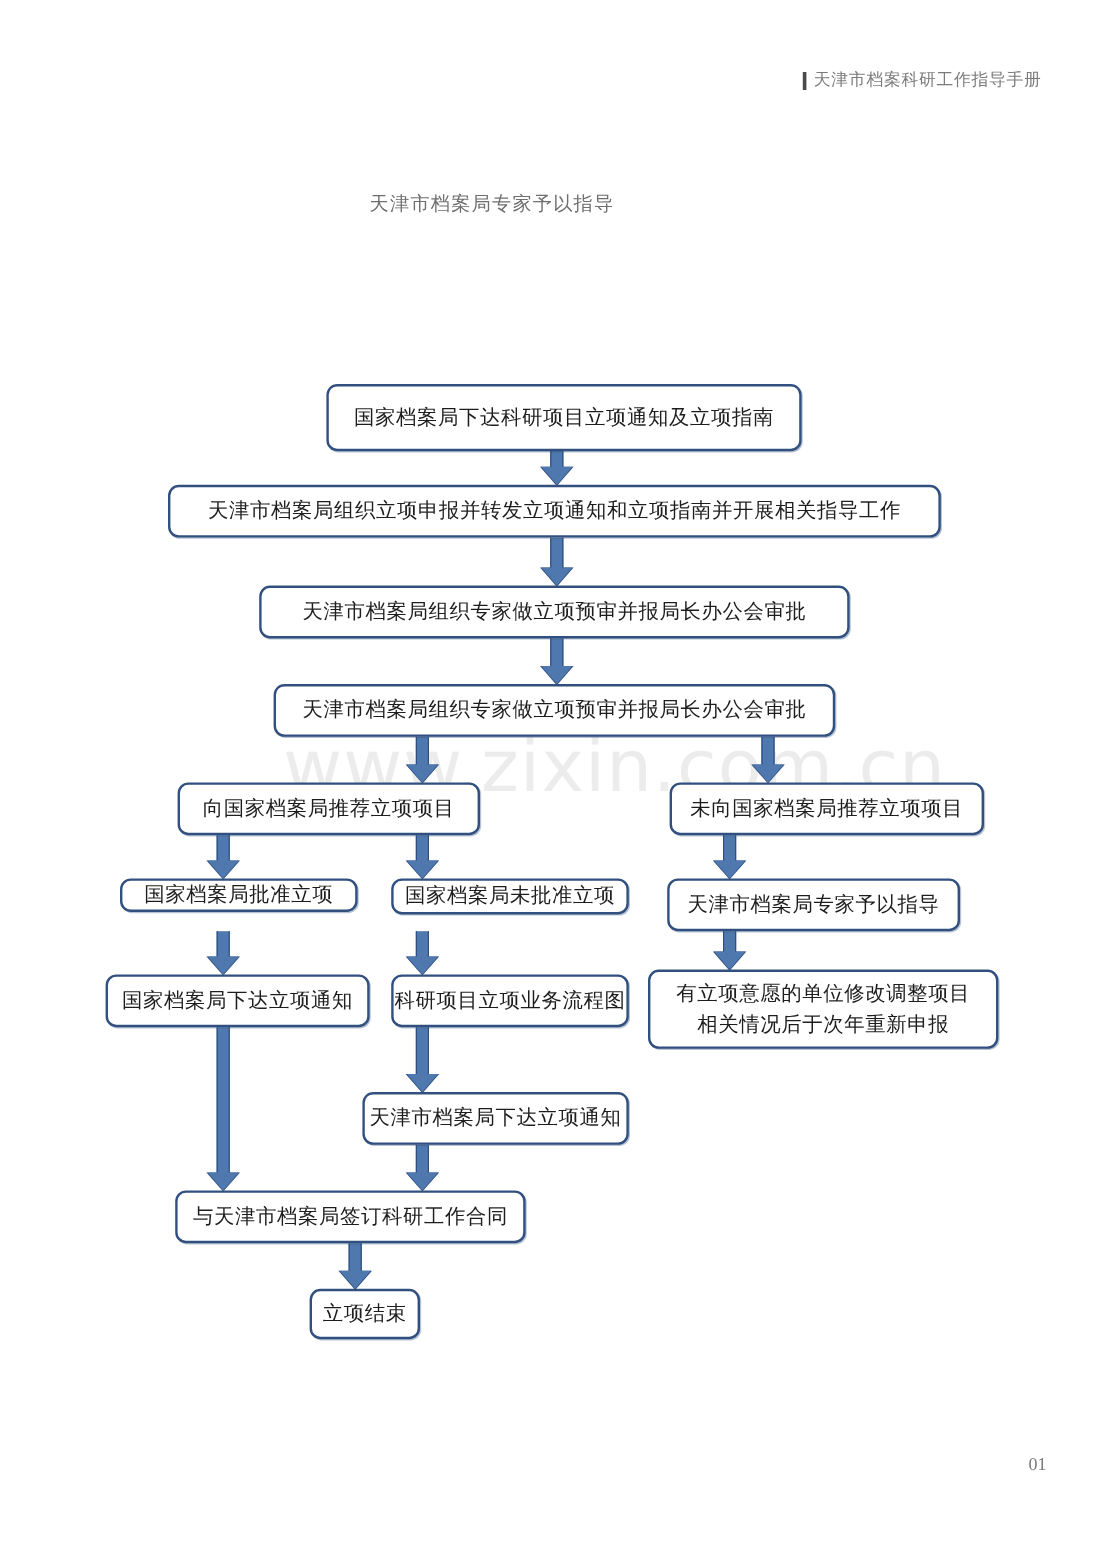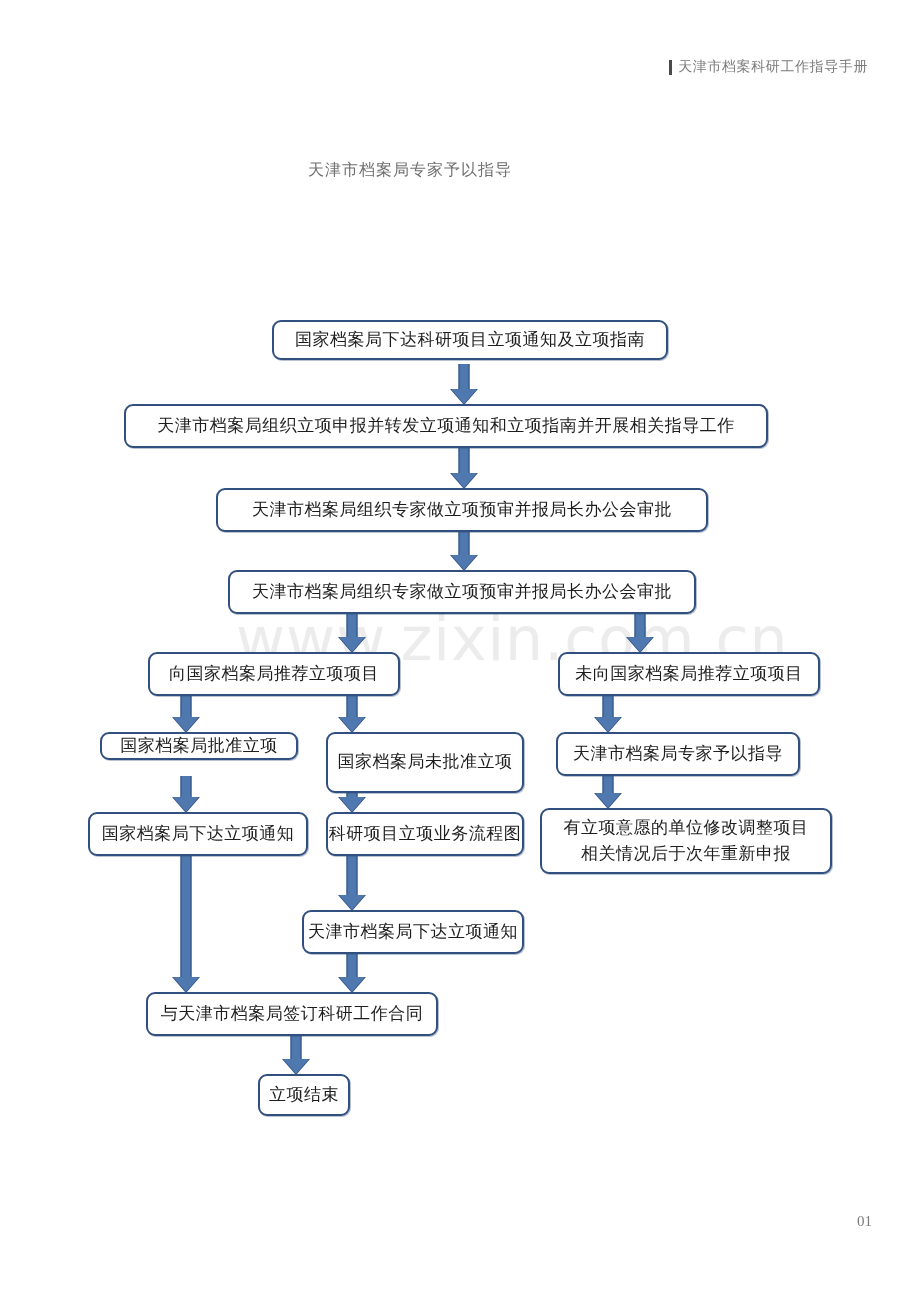--- a/index.html
+++ b/index.html
@@ -240,42 +240,42 @@
       <div class="arrow" style="left: 337px; top: 954px; width: 30px; height: 38px;">
         <div class="shaft" style="height: 24px;"></div>
         <div class="head-outline"></div>
         <div class="head"></div>
       </div>
       <div class="arrow" style="left: 281px; top: 1036px; width: 30px; height: 38px;">
         <div class="shaft" style="height: 24px;"></div>
         <div class="head-outline"></div>
         <div class="head"></div>
       </div>
-      <div class="node" style="left: 272px; top: 320px; width: 396px; height: 40px;">
+      <div class="node" style="left: 272px; top: 320px; width: 396px; height: 56px;">
         <span>国家档案局下达科研项目立项通知及立项指南</span>
       </div>
-      <div class="node" style="left: 124px; top: 404px; width: 644px; height: 44px;">
+      <div class="node" style="left: 140px; top: 404px; width: 644px; height: 44px;">
         <span>天津市档案局组织立项申报并转发立项通知和立项指南并开展相关指导工作</span>
       </div>
       <div class="node" style="left: 216px; top: 488px; width: 492px; height: 44px;">
         <span>天津市档案局组织专家做立项预审并报局长办公会审批</span>
       </div>
       <div class="node" style="left: 228px; top: 570px; width: 468px; height: 44px;">
         <span>天津市档案局组织专家做立项预审并报局长办公会审批</span>
       </div>
       <div class="node" style="left: 148px; top: 652px; width: 252px; height: 44px;">
         <span>向国家档案局推荐立项项目</span>
       </div>
       <div class="node" style="left: 558px; top: 652px; width: 262px; height: 44px;">
         <span>未向国家档案局推荐立项项目</span>
       </div>
       <div class="node" style="left: 100px; top: 732px; width: 198px; height: 28px;">
         <span>国家档案局批准立项</span>
       </div>
-      <div class="node" style="left: 326px; top: 732px; width: 198px; height: 61px;">
+      <div class="node" style="left: 326px; top: 732px; width: 198px; height: 30px;">
         <span>国家档案局未批准立项</span>
       </div>
       <div class="node" style="left: 556px; top: 732px; width: 244px; height: 44px;">
         <span>天津市档案局专家予以指导</span>
       </div>
       <div class="node" style="left: 88px; top: 812px; width: 220px; height: 44px; align-items: center;">
         <span>国家档案局下达立项通知</span>
       </div>
       <div class="node" style="left: 326px; top: 812px; width: 198px; height: 44px;">
         <span>科研项目立项业务流程图</span>

